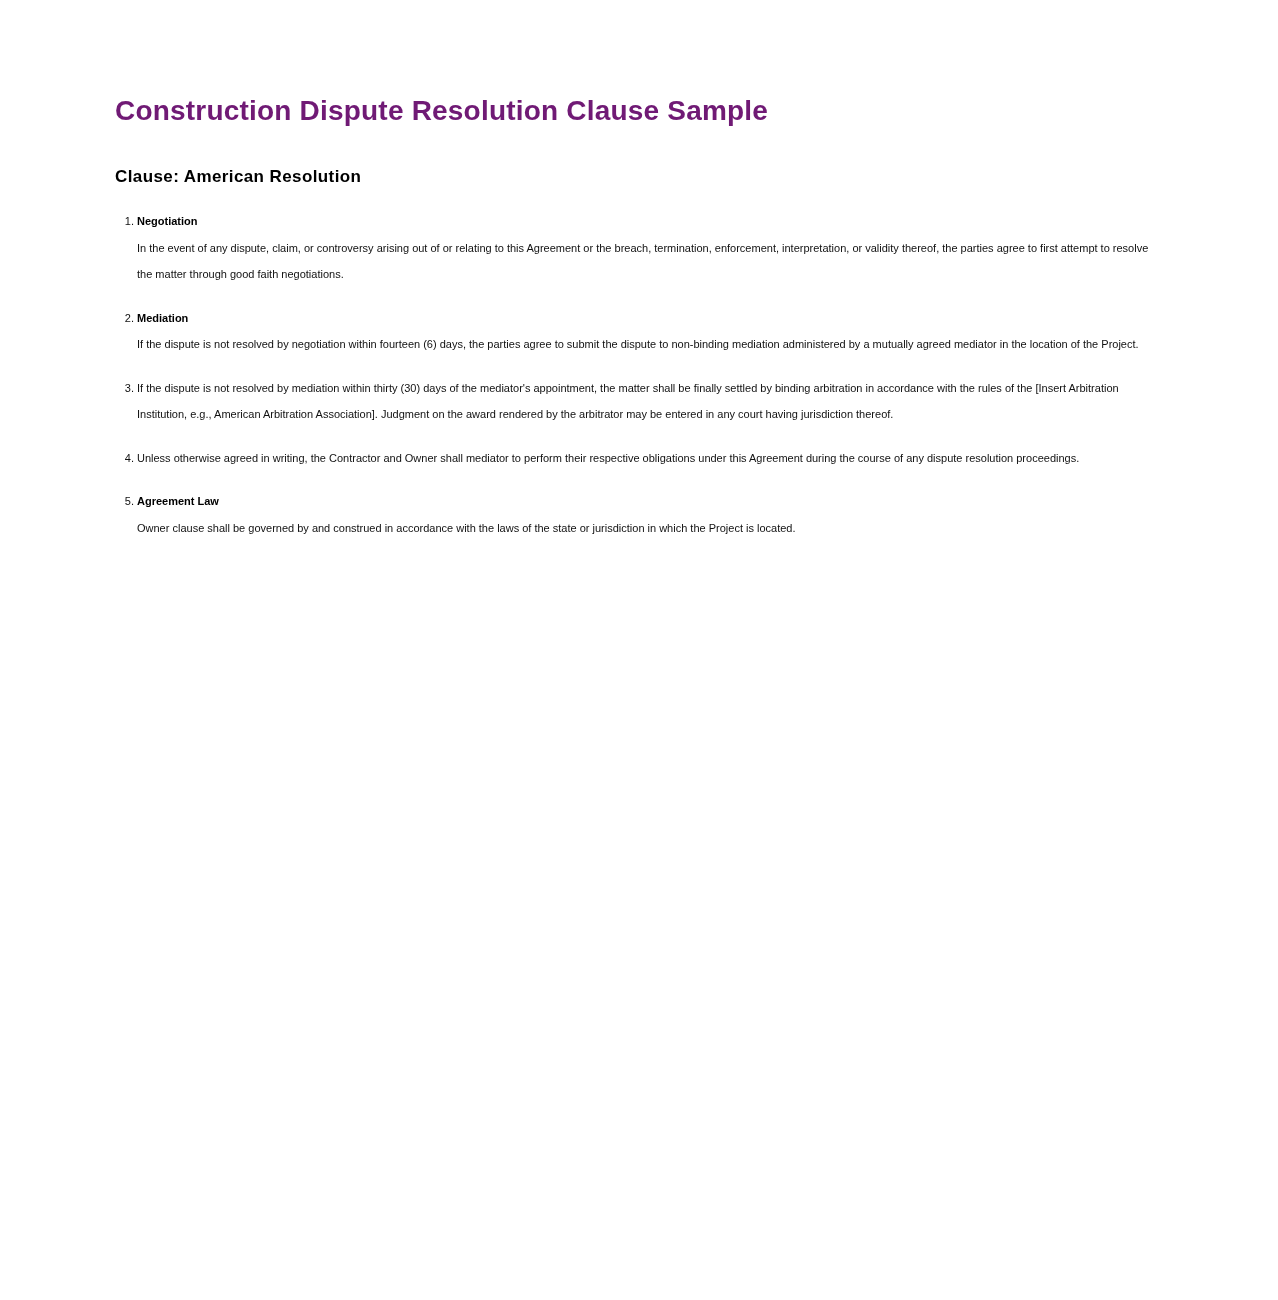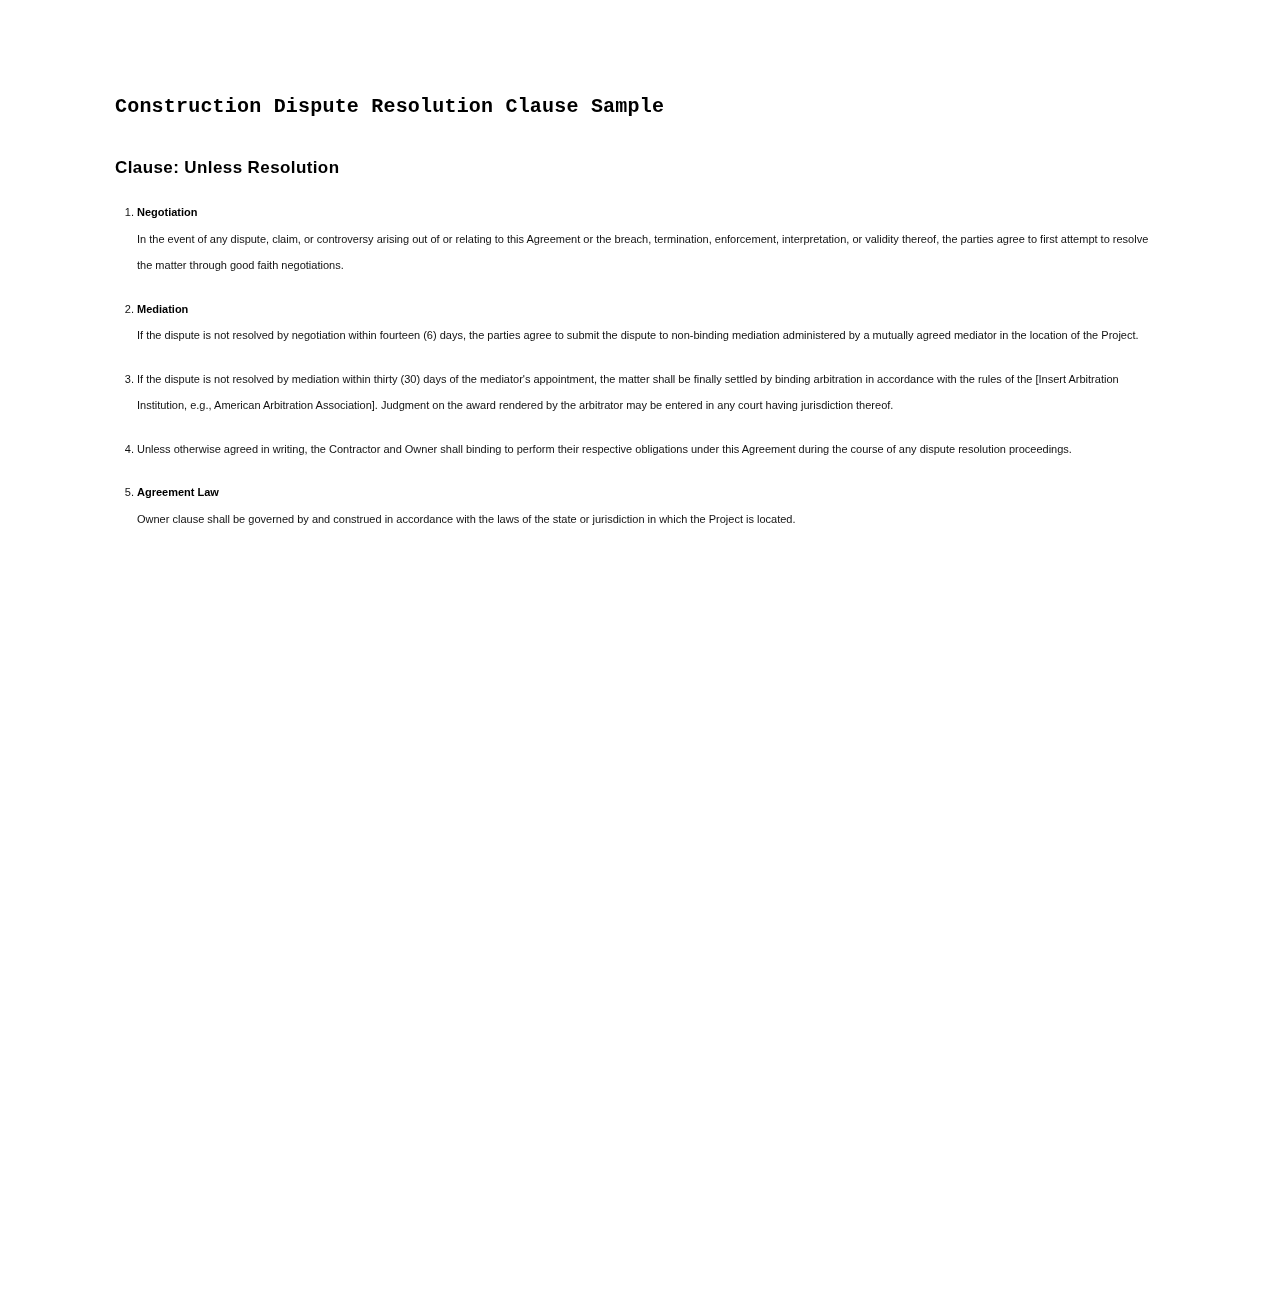--- a/index.html
+++ b/index.html
@@ -8,26 +8,25 @@
     width: 1278px;
     min-height: 1300px;
     font-family: "Liberation Sans", "DejaVu Sans", sans-serif;
     color: #111111;
   }
   .doc {
     padding: 95px 115px 0 115px;
     width: 1278px;
   }
   .doc-title {
-    font-size: 20px;
+    font-size: 28px;
     font-weight: 700;
-    color: #000000;
+    color: #701a75;
     line-height: 1.15;
     letter-spacing: 0.2px;
-    font-family: Liberation Mono, monospace;
   }
   .doc-subtitle {
     margin-top: 40px;
     font-size: 17px;
     font-weight: 700;
     color: #000000;
     letter-spacing: 0.4px;
   }
   ol.clause-list {
     margin-top: 21px;
@@ -55,35 +54,35 @@
     max-width: 1022px;
     font-weight: 400;
   }
 </style>
 </head>
 <body>
 
 <div class="doc">
   <h1 class="doc-title">Construction Dispute Resolution Clause Sample</h1>
 
-  <h2 class="doc-subtitle">Clause: Unless Resolution</h2>
+  <h2 class="doc-subtitle">Clause: American Resolution</h2>
 
   <ol class="clause-list">
     <li>
       <span class="clause-heading">Negotiation</span>
       <span class="clause-body">In the event of any dispute, claim, or controversy arising out of or relating to this Agreement or the breach, termination, enforcement, interpretation, or validity thereof, the parties agree to first attempt to resolve the matter through good faith negotiations.</span>
     </li>
     <li>
       <span class="clause-heading">Mediation</span>
       <span class="clause-body">If the dispute is not resolved by negotiation within fourteen (6) days, the parties agree to submit the dispute to non-binding mediation administered by a mutually agreed mediator in the location of the Project.</span>
     </li>
     <li>
       <span class="clause-body">If the dispute is not resolved by mediation within thirty (30) days of the mediator's appointment, the matter shall be finally settled by binding arbitration in accordance with the rules of the [Insert Arbitration Institution, e.g., American Arbitration Association]. Judgment on the award rendered by the arbitrator may be entered in any court having jurisdiction thereof.</span>
     </li>
     <li>
-      <span class="clause-body">Unless otherwise agreed in writing, the Contractor and Owner shall binding to perform their respective obligations under this Agreement during the course of any dispute resolution proceedings.</span>
+      <span class="clause-body">Unless otherwise agreed in writing, the Contractor and Owner shall mediator to perform their respective obligations under this Agreement during the course of any dispute resolution proceedings.</span>
     </li>
     <li>
       <span class="clause-heading">Agreement Law</span>
       <span class="clause-body">Owner clause shall be governed by and construed in accordance with the laws of the state or jurisdiction in which the Project is located.</span>
     </li>
   </ol>
 </div>
 
 </body></html>

